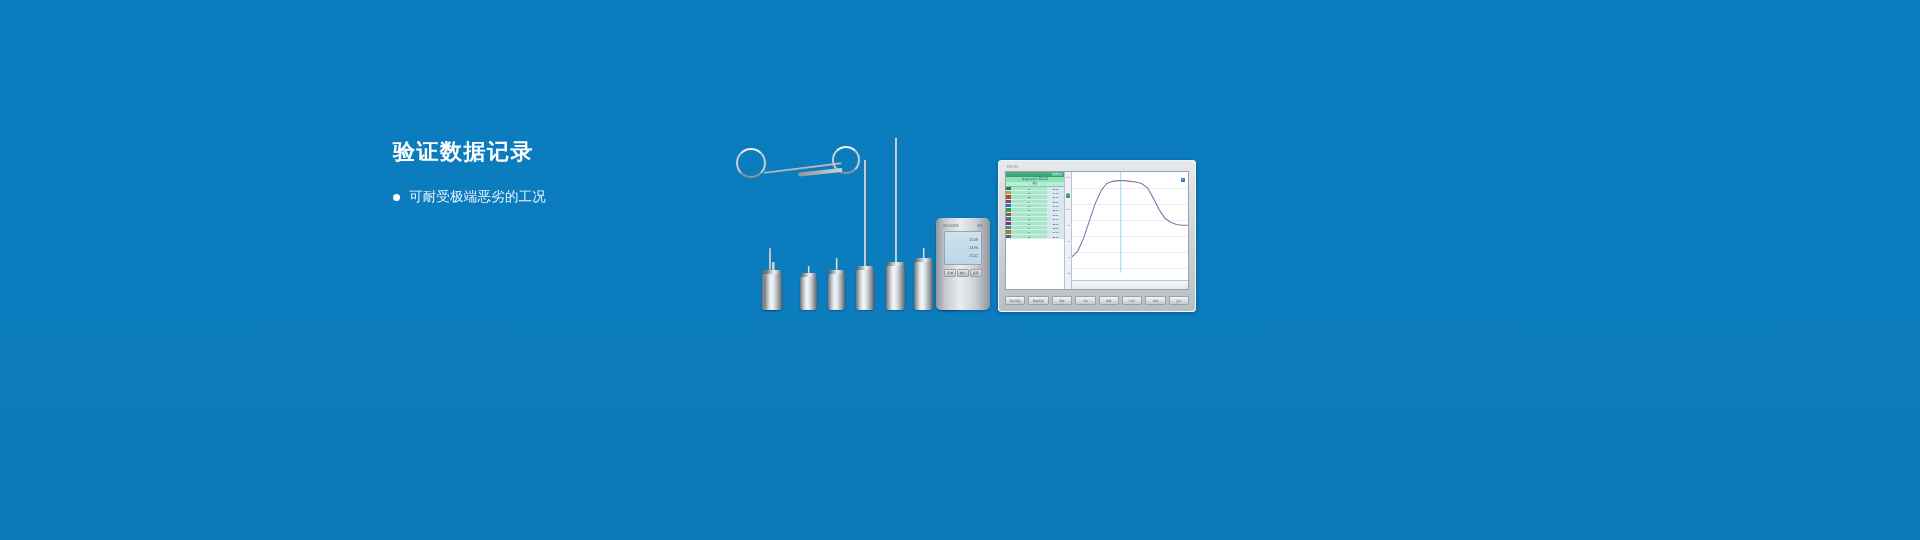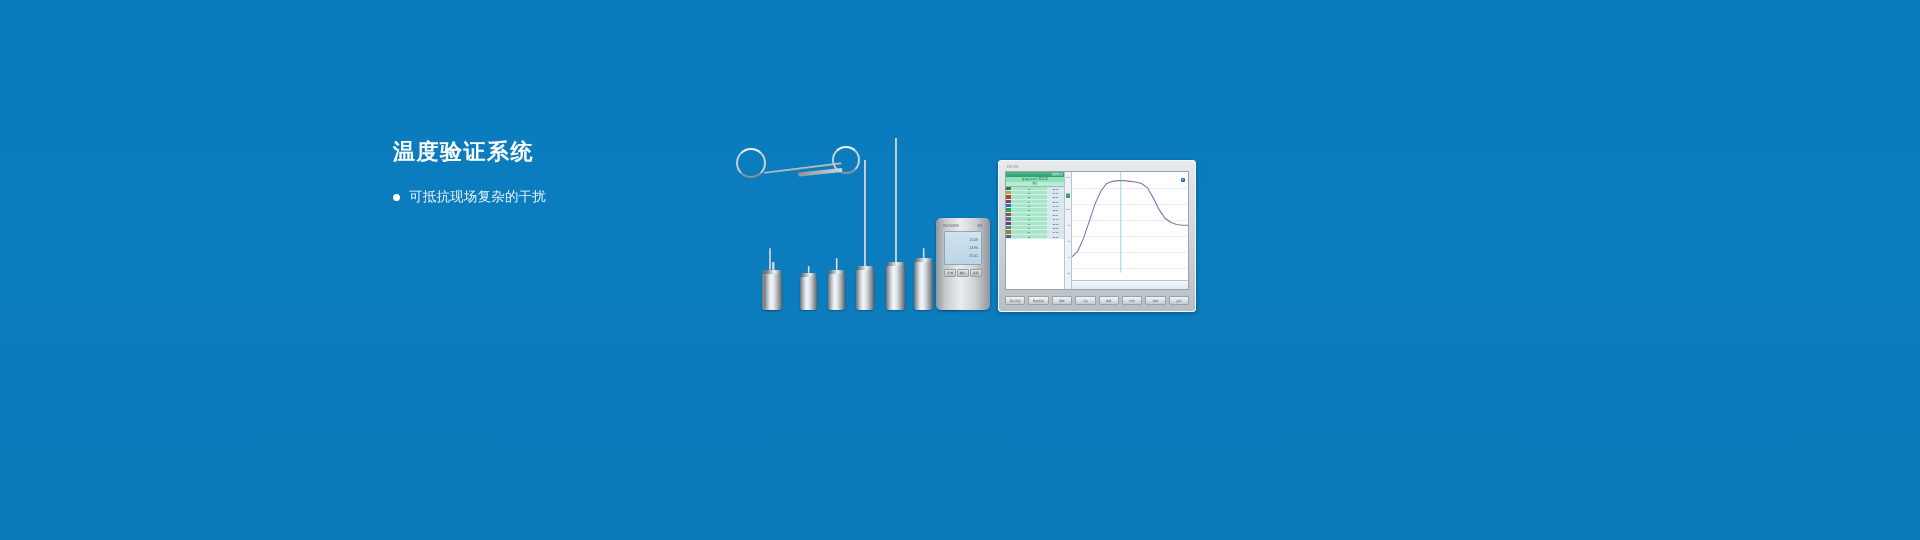--- a/index.html
+++ b/index.html
@@ -194,25 +194,25 @@
     color:#fff; font-size:2.4px; text-align:center; line-height:4px;
     border-radius:1px;
   }
 </style>
 </head>
 <body>
 
 <div id="banner">
 
   <div id="textblock">
-    <div id="headline">温度验证系统</div>
+    <div id="headline">验证数据记录</div>
     <div id="bullets">
       <div class="bullet">
         <span class="bullet-dot"></span>
-        <span>可抵抗现场复杂的干扰</span>
+        <span>可耐受极端恶劣的工况</span>
       </div>
     </div>
   </div>
 
   <div id="product">
 
     <div class="logger" style="left:62px; width:16px; height:62px;">
       <div class="body" style="height:36px;"></div>
       <div class="cap" style="bottom:36px; height:4px;"></div>
       <div class="stem" style="bottom:40px; height:22px; width:2px;"></div>

